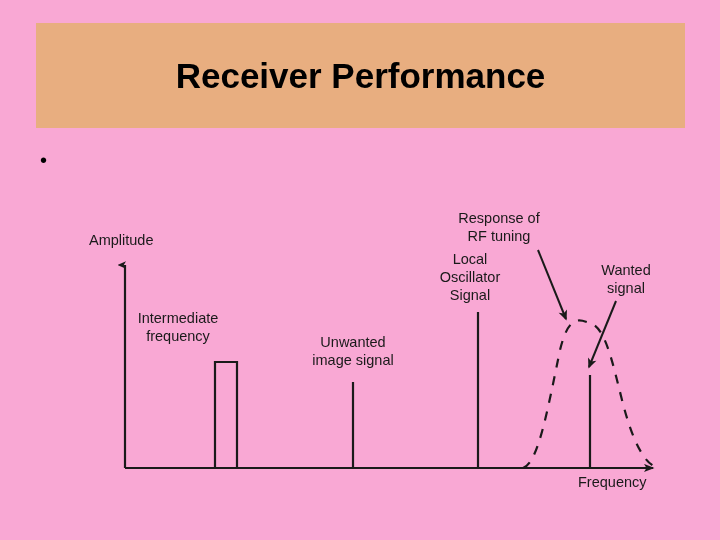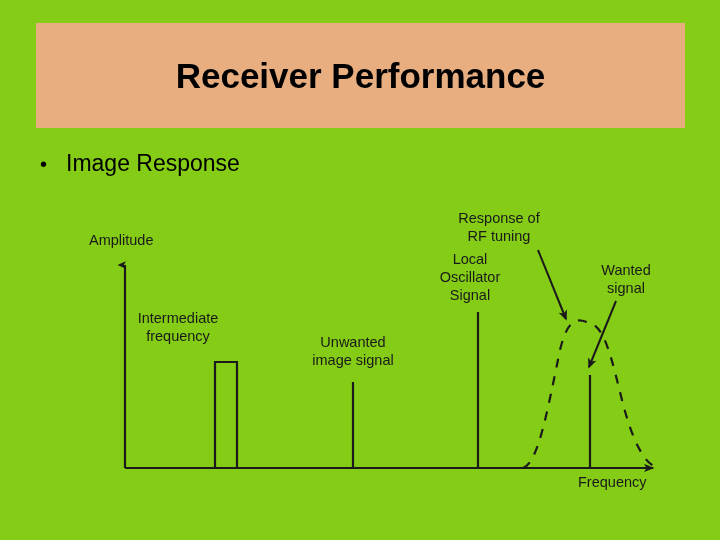--- a/index.html
+++ b/index.html
@@ -13,21 +13,21 @@
     position: relative;
     overflow: hidden;
     font-family: "Liberation Sans", sans-serif;
   }
 
   #slide {
     position: absolute;
     left: 0; top: 0;
     width: 720px;
     height: 540px;
-    background: #84cc16;
+    background: #f9a8d4;
   }
 
   
   #title-band {
     position: absolute;
     left: 36px;
     top: 23px;
     width: 649px;
     height: 105px;
     background: #e8ae80;
@@ -92,21 +92,20 @@
 <body>
 
 <div id="slide">
 
   <div id="title-band">
     <div id="title-text">Receiver Performance</div>
   </div>
 
   <div id="bullet-row">
     <span id="bullet-glyph">•</span>
-    <span id="bullet-label">Image Response</span>
   </div>
 
   <div id="figure">
     <svg width="630" height="310" viewBox="0 0 630 310" xmlns="http://www.w3.org/2000/svg">
 
       <defs>
         <marker id="arrowUp" markerWidth="9" markerHeight="9" refX="4.5" refY="7.5" orient="auto" markerUnits="userSpaceOnUse">
           <path d="M4.5,0 L8.2,8.5 L4.5,6.3 L0.8,8.5 Z" fill="#1a1a1a"></path>
         </marker>
         <marker id="arrowRight" markerWidth="11" markerHeight="9" refX="9.5" refY="4.5" orient="auto" markerUnits="userSpaceOnUse">

